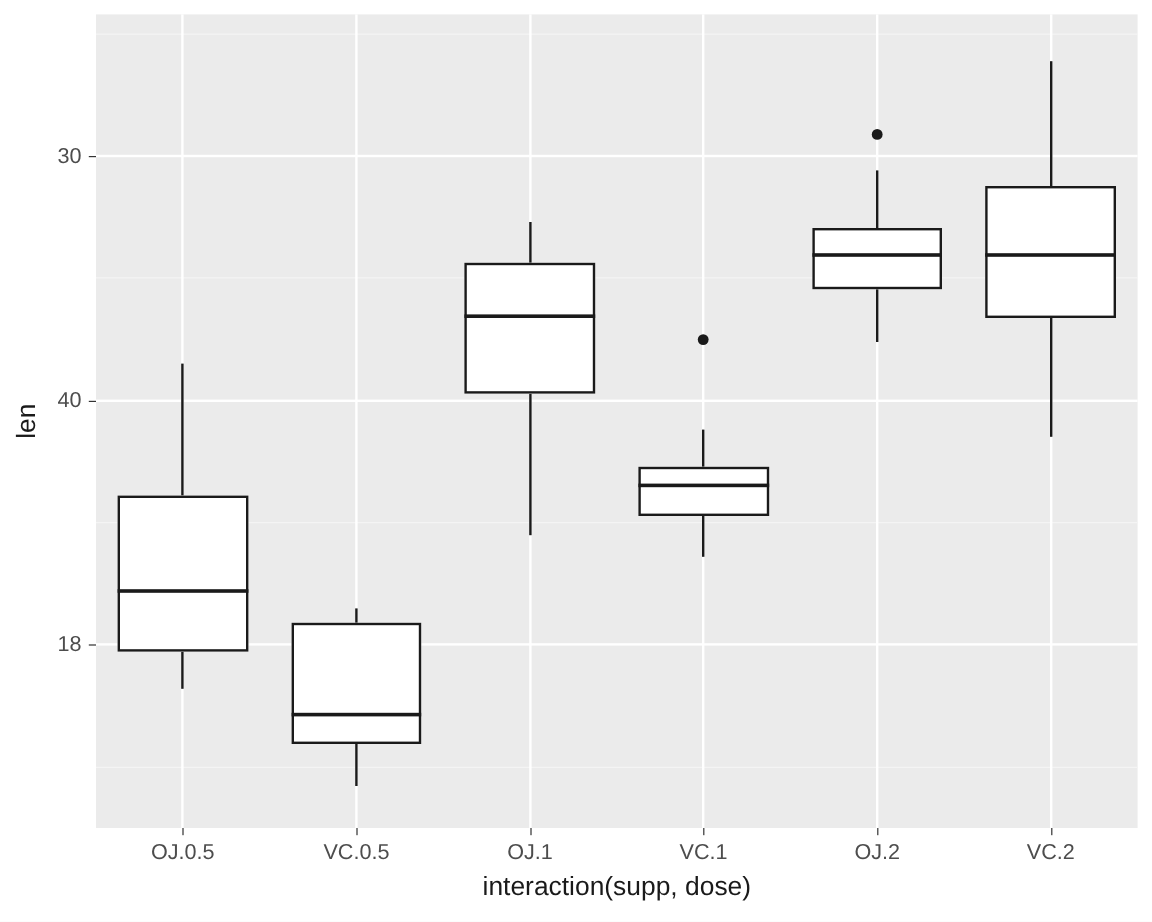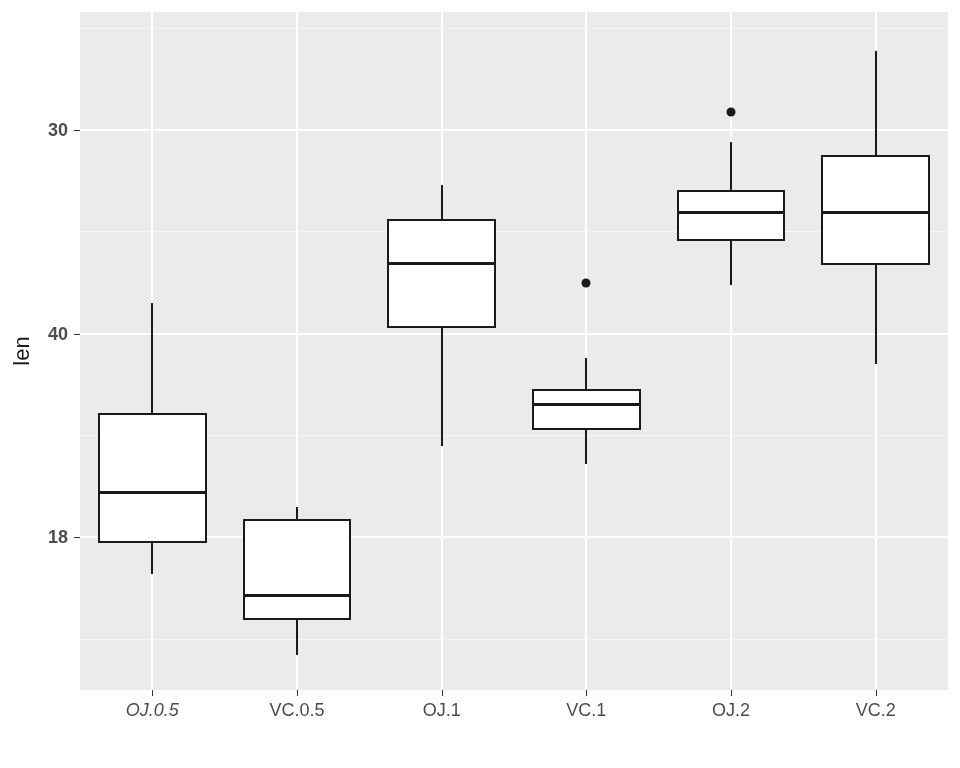--- a/index.html
+++ b/index.html
@@ -38,21 +38,20 @@
     background: #333333;
     width: 1px;
     height: 6px;
   }
   .tick-label-y {
     position: absolute;
     text-align: right;
     font-size: 18px;
     color: #4d4d4d;
     transform: translateY(-50%);
-    font-weight: bold;
   }
   .tick-label-x {
     position: absolute;
     text-align: center;
     font-size: 18px;
     color: #4d4d4d;
     transform: translateX(-50%);
   }
   .axis-title-y {
     position: absolute;
@@ -94,36 +93,37 @@
     transform: translate(-50%, -50%);
   }
 </style>
 </head>
 <body>
 
 <div class="figure" id="figure">
   <div class="panel-bg" id="panel" style="left: 80px; top: 12px; width: 868px; height: 678px;"></div>
 
   <div class="axis-title-y" id="ylab" style="left: 22px; top: 351px;">len</div>
+  <div class="axis-title-x" id="xlab" style="left: 514px; top: 726px;">interaction(supp, dose)</div>
 <div class="grid-minor-h" style="left: 80px; width: 868px; top: 638.599px; height: 1px;"></div>
     <div class="grid-minor-h" style="left: 80px; width: 868px; top: 434.995px; height: 1px;"></div>
     <div class="grid-minor-h" style="left: 80px; width: 868px; top: 231.392px; height: 1px;"></div>
     <div class="grid-minor-h" style="left: 80px; width: 868px; top: 27.7883px; height: 1px;"></div>
     <div class="grid-major-h" style="left: 80px; width: 868px; top: 536.297px; height: 2px;"></div>
     <div class="axis-tick-y" style="left: 74px; top: 537.297px;"></div>
     <div class="tick-label-y" style="left: 0px; width: 68px; top: 537.297px;">18</div>
     <div class="grid-major-h" style="left: 80px; width: 868px; top: 332.694px; height: 2px;"></div>
     <div class="axis-tick-y" style="left: 74px; top: 333.694px;"></div>
     <div class="tick-label-y" style="left: 0px; width: 68px; top: 333.694px;">40</div>
     <div class="grid-major-h" style="left: 80px; width: 868px; top: 129.09px; height: 2px;"></div>
     <div class="axis-tick-y" style="left: 74px; top: 130.09px;"></div>
     <div class="tick-label-y" style="left: 0px; width: 68px; top: 130.09px;">30</div>
     <div class="grid-major-v" style="top: 12px; height: 678px; left: 151.333px; width: 2px;"></div>
     <div class="axis-tick-x" style="left: 152.333px; top: 690px;"></div>
-    <div class="tick-label-x" style="left: 152.333px; top: 700px; font-style: italic;">OJ.0.5</div>
+    <div class="tick-label-x" style="left: 152.333px; top: 700px;">OJ.0.5</div>
     <div class="grid-major-v" style="top: 12px; height: 678px; left: 296px; width: 2px;"></div>
     <div class="axis-tick-x" style="left: 297px; top: 690px;"></div>
     <div class="tick-label-x" style="left: 297px; top: 700px;">VC.0.5</div>
     <div class="grid-major-v" style="top: 12px; height: 678px; left: 440.667px; width: 2px;"></div>
     <div class="axis-tick-x" style="left: 441.667px; top: 690px;"></div>
     <div class="tick-label-x" style="left: 441.667px; top: 700px;">OJ.1</div>
     <div class="grid-major-v" style="top: 12px; height: 678px; left: 585.333px; width: 2px;"></div>
     <div class="axis-tick-x" style="left: 586.333px; top: 690px;"></div>
     <div class="tick-label-x" style="left: 586.333px; top: 700px; text-align: center;">VC.1</div>
     <div class="grid-major-v" style="top: 12px; height: 678px; left: 730px; width: 2px;"></div>

